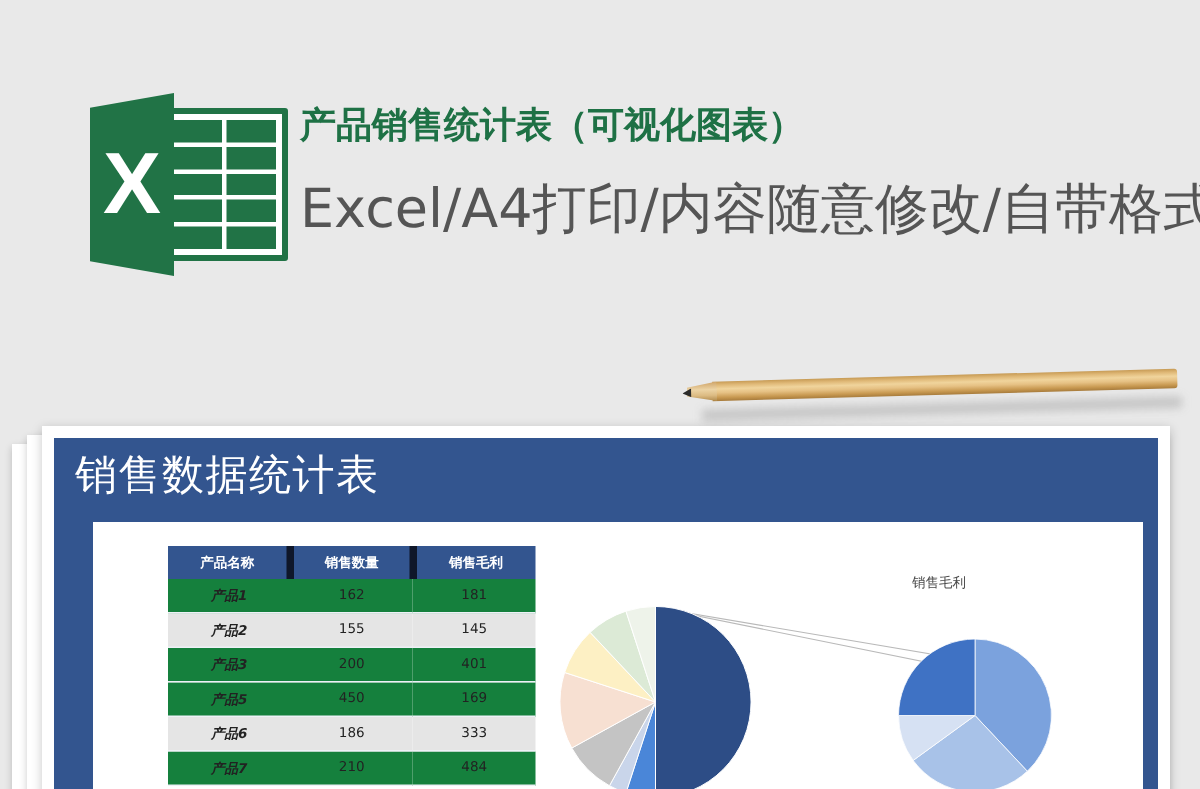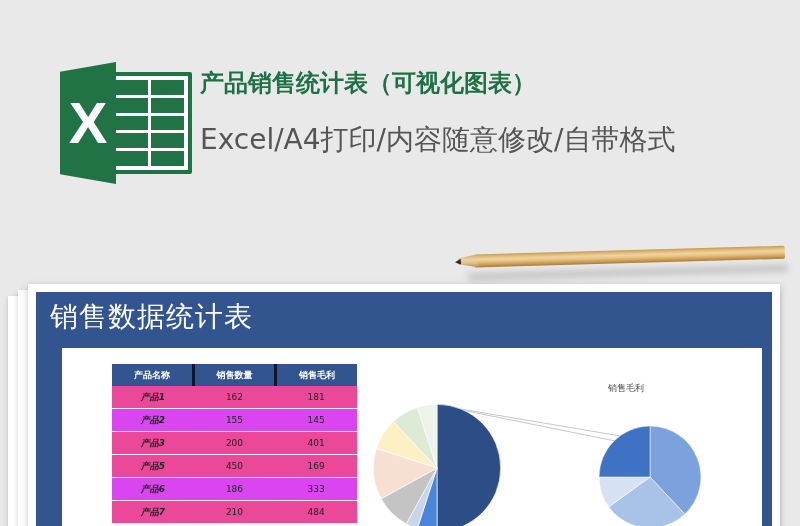--- a/index.html
+++ b/index.html
@@ -92,21 +92,21 @@
     font-size: 24px;
     font-weight: bold;
     letter-spacing: 0px;
     line-height: 46px;
     white-space: nowrap;
     font-family: "DejaVu Sans", "Liberation Sans", sans-serif;
   }
   #sub-title {
     margin-top: 14px;
     color: #555555;
-    font-size: 28px;
+    font-size: 36px;
     font-weight: normal;
     line-height: 40px;
     white-space: nowrap;
     font-family: "DejaVu Sans", "Liberation Sans", sans-serif;
   }
 
   
   #pencil {
     position: absolute;
     left: 455px; top: 255px;
@@ -202,38 +202,38 @@
     border-collapse: collapse;
     table-layout: fixed;
   }
   #data-table th {
     background: #33558f;
     color: #ffffff;
     font-size: 9px;
     font-weight: bold;
     height: 20px;
     text-align: center;
-    border-right: 3px solid #0f172a;
+    border-right: 5px solid #0f172a;
     font-family: "DejaVu Sans", "Liberation Sans", sans-serif;
   }
   #data-table th:last-child { border-right: none; }
   #data-table td {
     font-size: 9px;
     height: 20px;
     text-align: center;
     color: #222222;
     border-bottom: 1px solid #eef1f7;
     font-family: "DejaVu Sans", "Liberation Sans", sans-serif;
   }
   #data-table td.prod {
     font-weight: bold;
     font-style: italic;
   }
-  #data-table tr.alt td { background: #d946ef; }
-  #data-table tr.plain td { background: #ec4899; }
+  #data-table tr.alt td { background: #e5e5e5; }
+  #data-table tr.plain td { background: #15803d; }
 
   
   #chart-area {
     position: absolute;
     left: 300px; top: 0px;
     width: 400px; height: 188px;
   }
   #chart-title {
     position: absolute;
     left: 246px; top: 34px;

